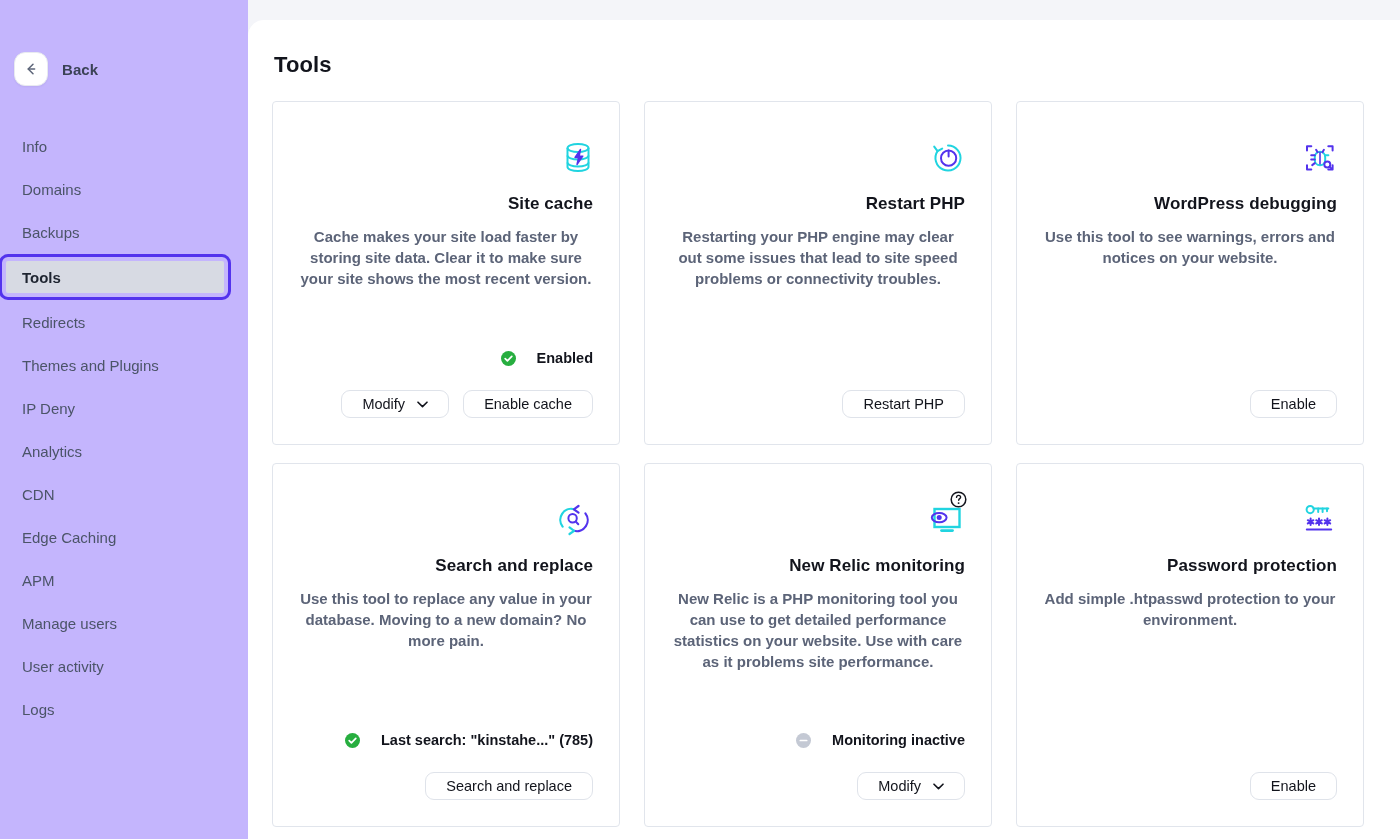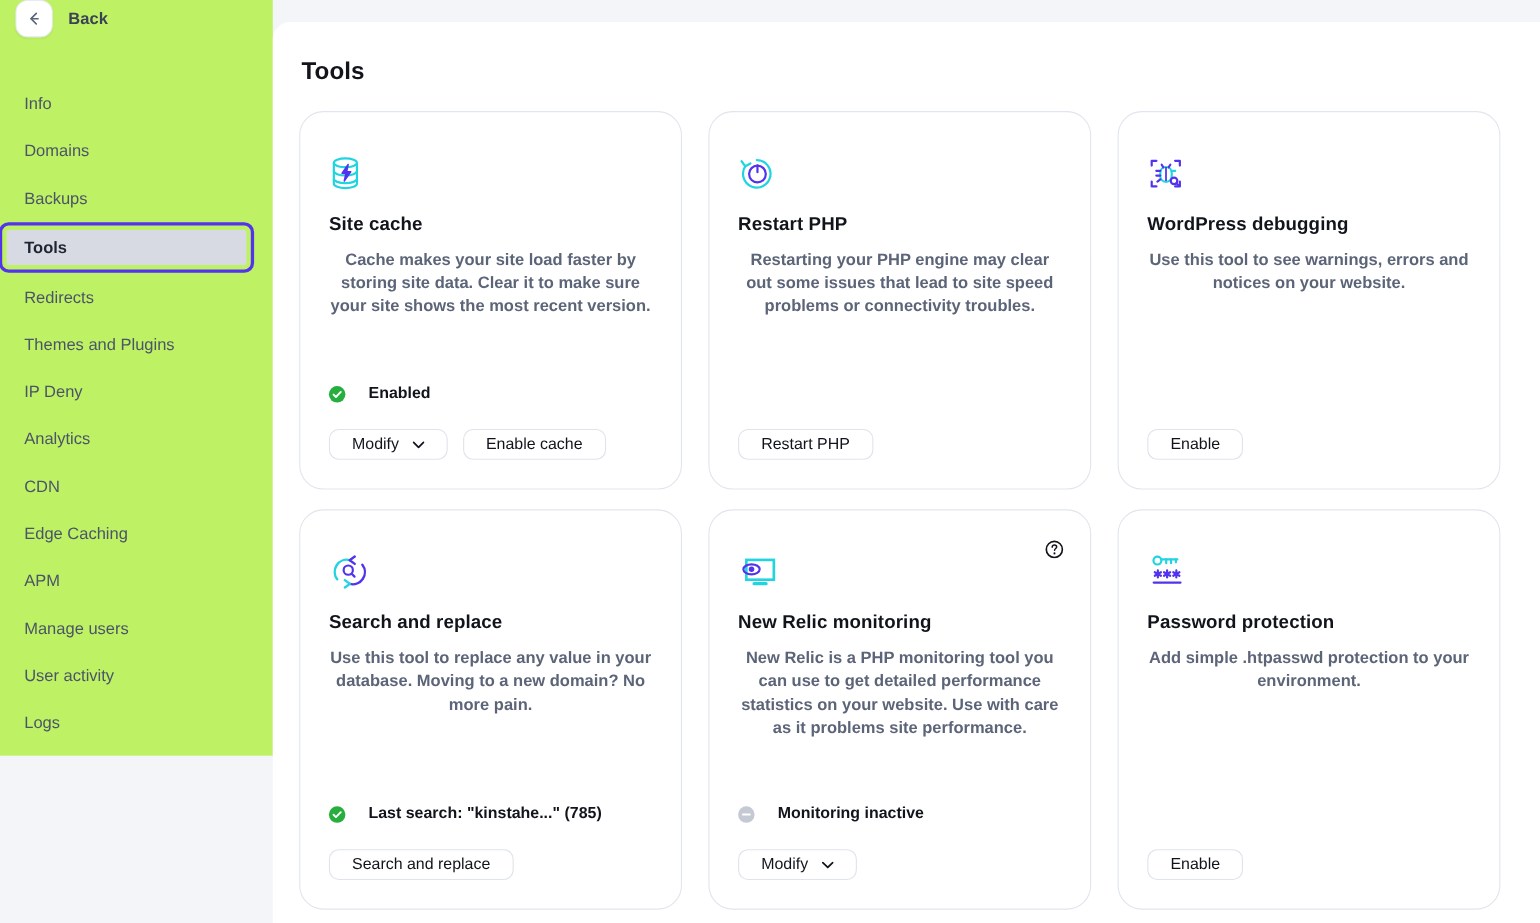--- a/index.html
+++ b/index.html
@@ -6,22 +6,23 @@
   html, body {
     width: 1400px; height: 839px;
     font-family: "Liberation Sans", sans-serif;
     background: #f4f5f9;
     overflow: hidden;
   }
   .app { display: flex; width: 1400px; height: 839px; background: #f4f5f9; }
 
   
   .sidebar {
-    width: 248px; flex: 0 0 248px; height: 687px;
-    background: #bef264;
+    width: 248px; flex: 0 0 248px; height: 839px;
+    background: #c4b5fd;
+    padding-top: 52px;
     position: relative;
   }
   .back-row {
     display: flex; align-items: center;
     gap: 14px;
     padding-left: 14px;
     height: 34px;
     margin-bottom: 46px;
   }
   .back-btn {
@@ -84,23 +85,23 @@
     display: grid;
     grid-template-columns: repeat(3, 348px);
     column-gap: 24px;
     row-gap: 18px;
     padding: 23px 0 0 24px;
   }
 
   .card {
     width: 348px;
     border: 1px solid #e1e5ec;
-    border-radius: 22px;
+    border-radius: 4px;
     background: #fff;
-    display: flex; flex-direction: column; align-items: flex-start;
+    display: flex; flex-direction: column; align-items: flex-end;
     padding: 34px 26px 26px 26px;
     position: relative;
   }
   .card.row1 { height: 344px; }
   .card.row2 { height: 364px; }
 
   .card-icon { height: 44px; display: flex; align-items: center; justify-content: center; }
   .card-title {
     font-size: 17px; font-weight: 700; color: #12141c;
     margin-top: 14px; text-align: center; letter-spacing: .1px;

